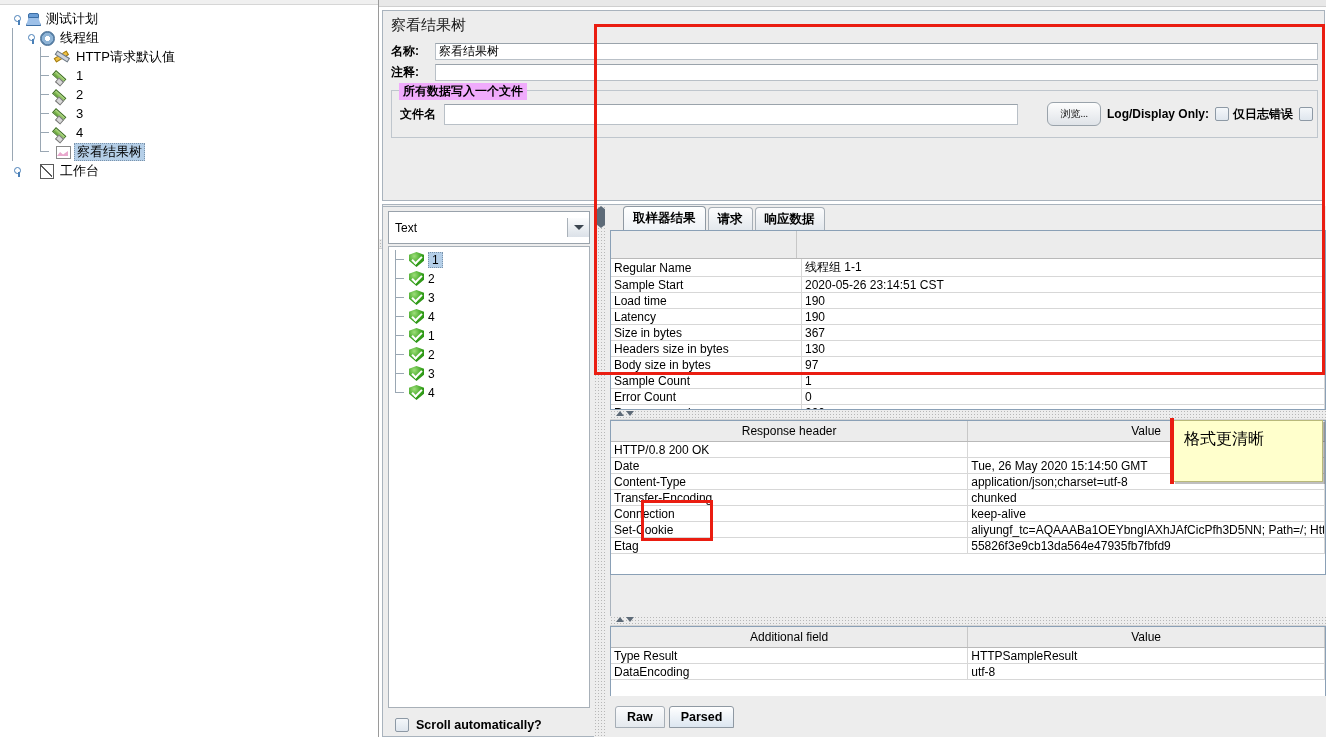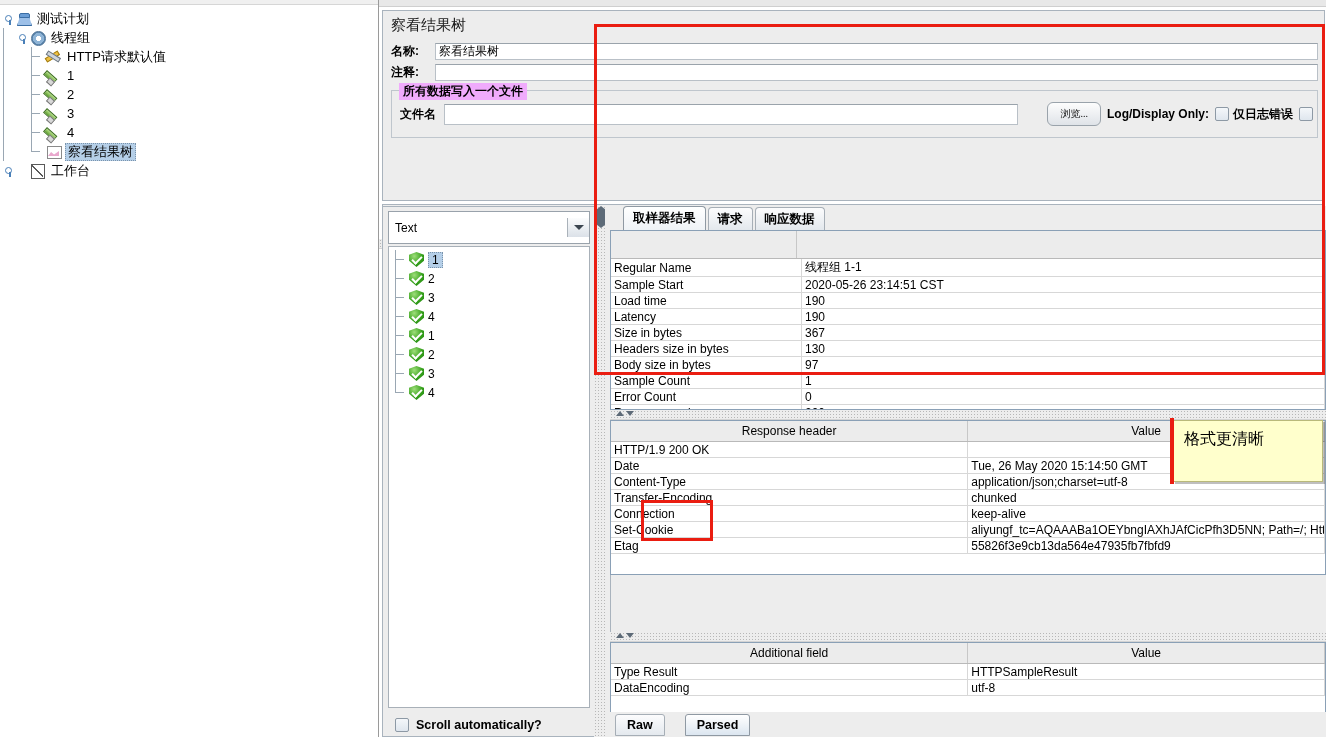--- a/index.html
+++ b/index.html
@@ -22,21 +22,21 @@
     background: #ffffff;
     border-right: 1px solid #9a9a9a;
     position: relative;
     overflow: hidden;
   }
   .tree-top-strip {
     height: 4px; background: #f0f0f0;
     border-bottom: 1px solid #d6d6d6;
   }
   .tree {
-    padding: 4px 0 0 3px;
+    padding: 4px 0 0 12px;
     position: relative;
   }
   .tnode {
     display: flex; align-items: center;
     height: 19px;
     white-space: nowrap;
     position: relative;
   }
   .tnode .lbl {
     font-size: 13px;
@@ -377,22 +377,22 @@
     box-shadow: 2px 2px 0 rgba(0,0,0,0.25);
     font-size: 16px;
     padding: 8px 10px;
     z-index: 40;
   }
   .tooltip-note .accent-l {
     position:absolute; left:-4px; top:-3px; bottom:-3px; width:4px; background:#ea1d11;
   }
 
   .raw-parsed {
-    display:flex; align-items:center; gap: 20px;
-    padding: 4px 0 4px 10px; height: 25px; box-sizing:border-box;
+    display:flex; align-items:center; gap: 4px;
+    padding: 4px 0 4px 10px; height: 41px; box-sizing:border-box;
     background:#ededed;
   }
   .rp-tab {
     font-size: 12.5px; font-weight: bold;
     padding: 3px 11px;
     border: 1px solid #a6aeb6;
     border-radius: 3px 3px 0 0;
     background: linear-gradient(180deg,#fcfcfd,#e4e9ee);
   }
   .rp-tab.active { background: linear-gradient(180deg,#ffffff,#dce6f0); border-color:#8f99a3;}
@@ -655,21 +655,21 @@
         <div class="tbl-wrap" style="margin:0 0 0 5px; height:153px;">
           <table class="jt" id="respheader-table">
               <thead>
                 <tr>
                   <th class="c0">Response header</th>
                   <th>Value</th>
                 </tr>
               </thead>
               <tbody>
                 <tr>
-                  <td class="c0">HTTP/1.9 200 OK</td>
+                  <td class="c0">HTTP/0.8 200 OK</td>
                   <td></td>
                 </tr>
                 <tr>
                   <td class="c0">Date</td>
                   <td>Tue, 26 May 2020 15:14:50 GMT</td>
                 </tr>
                 <tr>
                   <td class="c0">Content-Type</td>
                   <td>application/json;charset=utf-8</td>
                 </tr>

